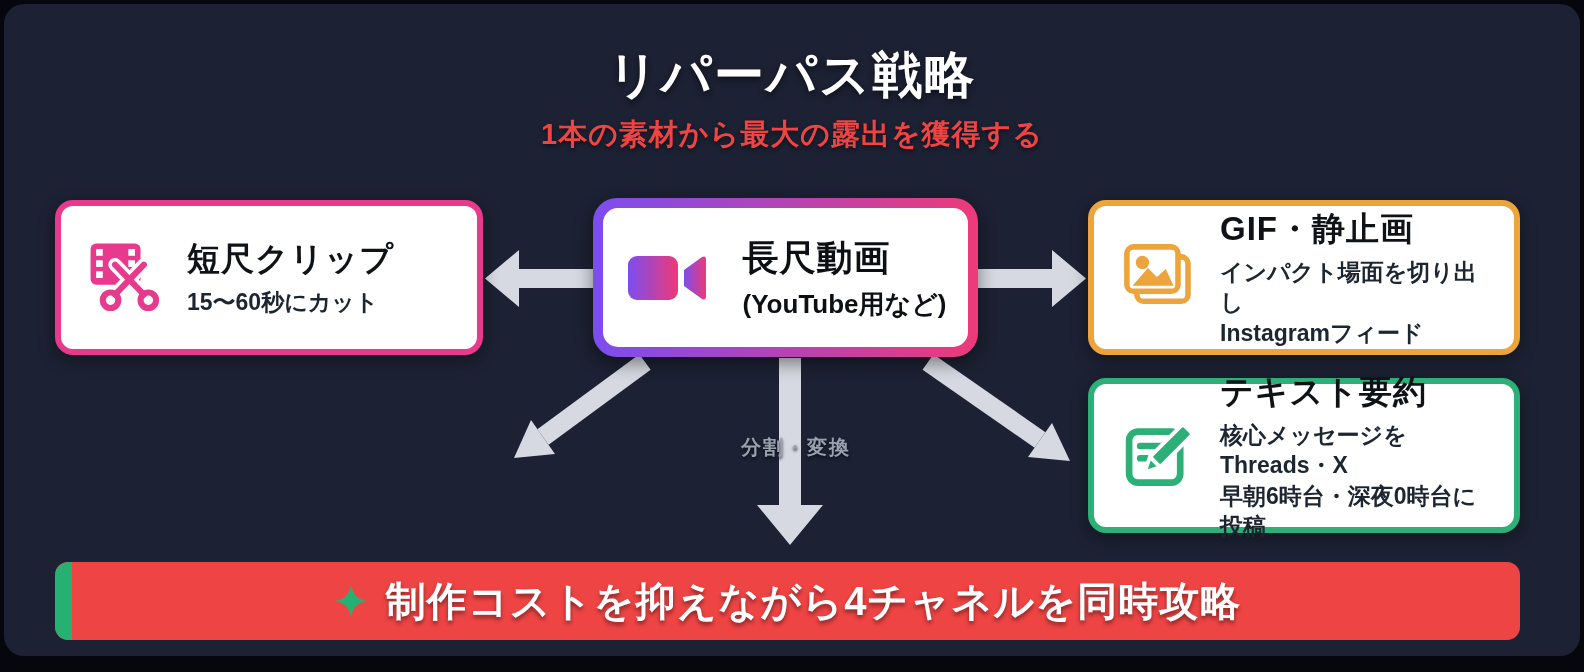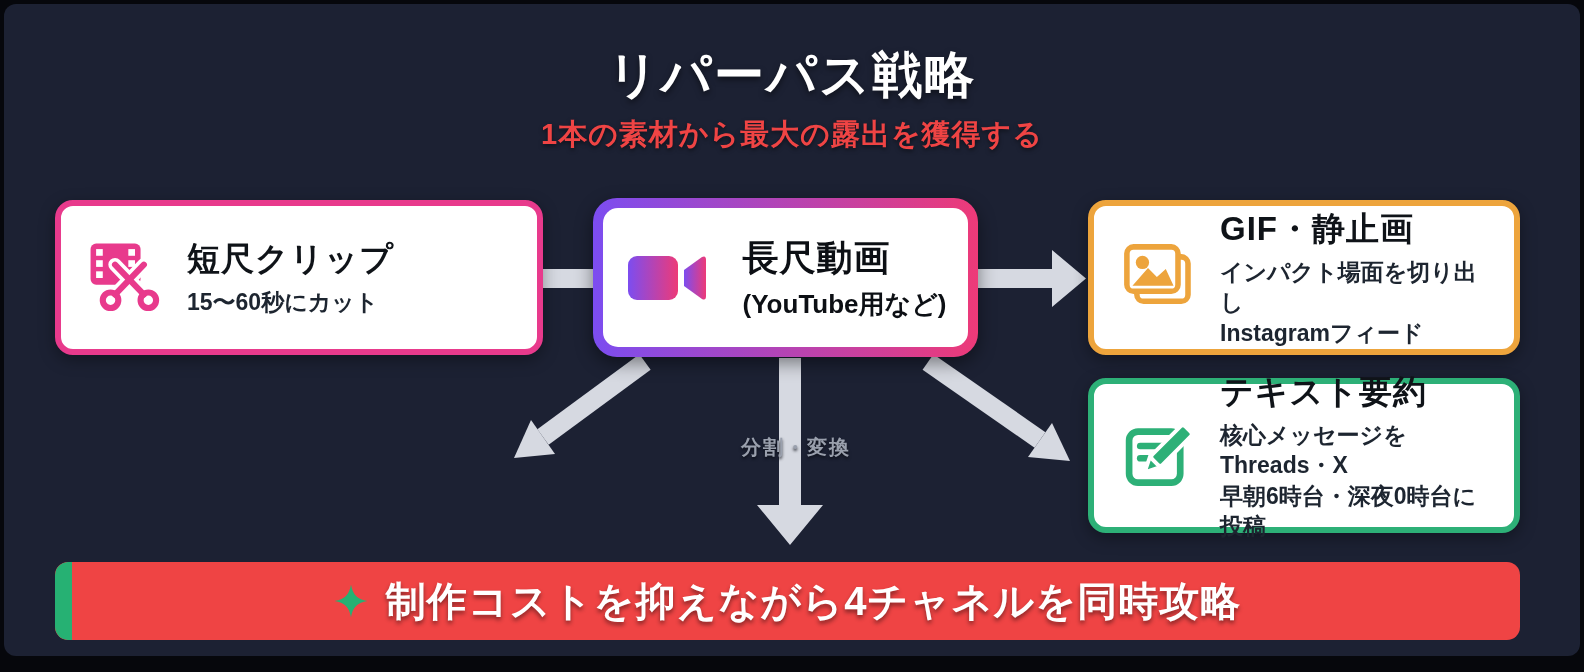--- a/index.html
+++ b/index.html
@@ -5,21 +5,21 @@
   * { margin: 0; padding: 0; box-sizing: border-box; }
   html, body {
     width: 1584px; height: 672px;
     background: #06070c;
     font-family: "Liberation Sans", "DejaVu Sans", sans-serif;
     overflow: hidden;
   }
   .stage { position: relative; width: 1584px; height: 672px; }
   .panel {
     position: absolute; left: 4px; top: 4px; right: 4px; bottom: 16px;
-    background: #1c2133; border-radius: 12px;
+    background: #1c2133; border-radius: 20px;
   }
   
   .title {
     position: absolute; left: 0; right: 0; top: 38px;
     text-align: center; color: #ffffff;
     font-size: 50px; font-weight: 700; letter-spacing: 2px;
     text-shadow: 0 3px 6px rgba(0,0,0,.5);
   }
   .subtitle {
     position: absolute; left: 0; right: 0; top: 111px;
@@ -31,21 +31,21 @@
   .arrows { position: absolute; left: -4px; top: -4px; pointer-events: none; }
   
   .flow-label {
     position: absolute; left: 392px; width: 800px; top: 430px;
     text-align: center; color: #9aa0ad;
     font-size: 20px; font-weight: 700; letter-spacing: 2px;
     text-shadow: 0 2px 3px rgba(10,12,20,.8);
   }
   
   .card {
-    position: absolute; width: 488px; height: 155px;
+    position: absolute; width: 428px; height: 155px;
     background: #ffffff;
     border: 6px solid var(--accent, #999);
     border-radius: 18px;
     box-shadow: 0 5px 16px rgba(0,0,0,.35);
     display: flex; align-items: center;
     padding: 0 16px 0 24px; gap: 22px;
   }
   .card-tl { left: 51px;  top: 196px; }
   .card-bl { left: 51px;  top: 371px; }
   .card-tr { left: 1084px; top: 196px; width: 432px; }

